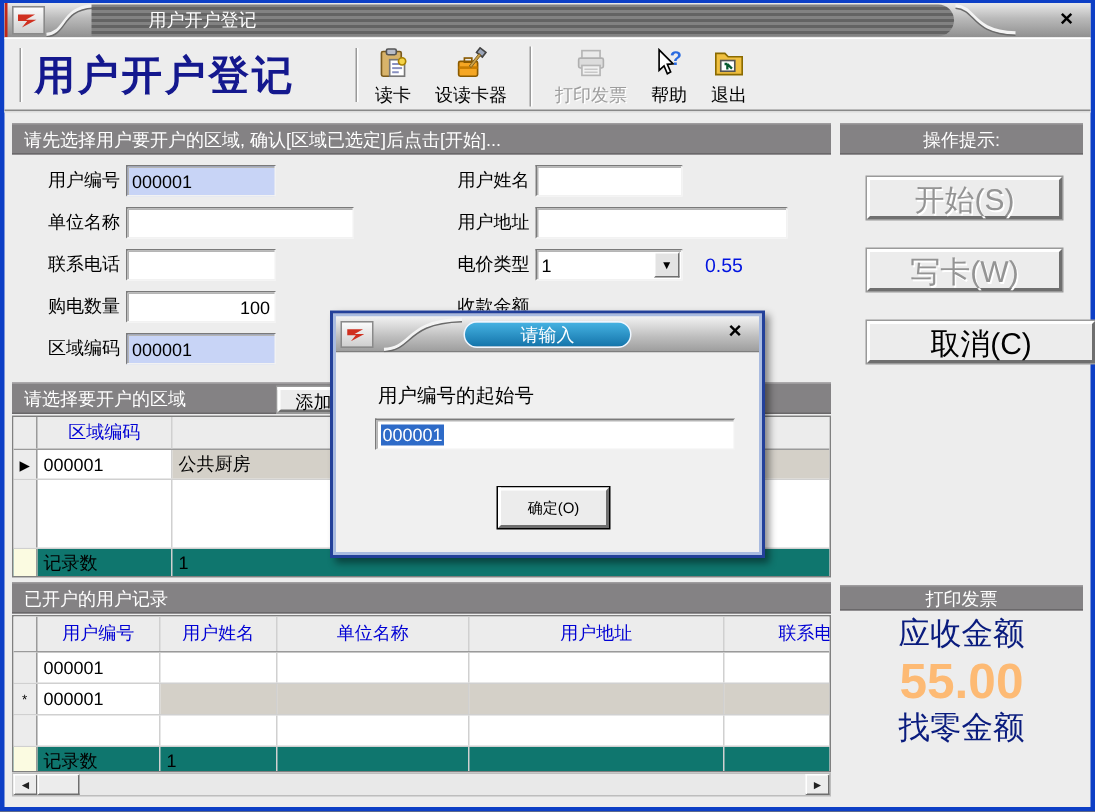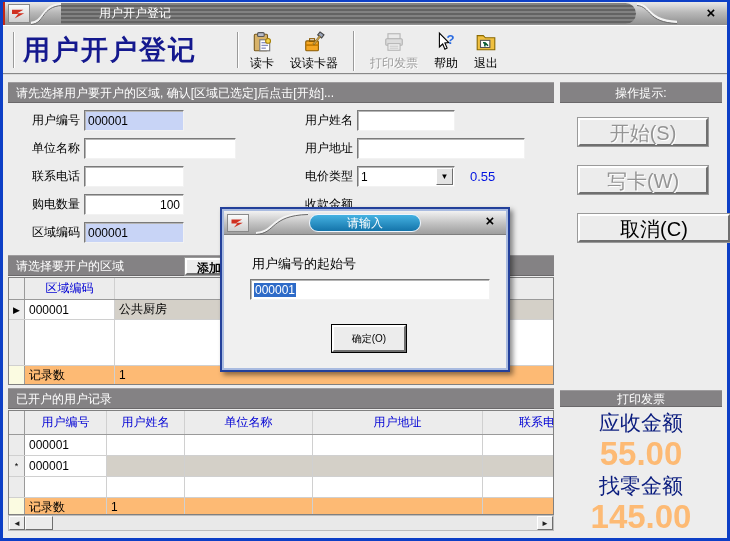--- a/index.html
+++ b/index.html
@@ -53,27 +53,27 @@
     font-size:12px;display:flex;align-items:center;}
   .combo .cval{flex:1;padding-left:3px;}
   .combo .carrow{width:17px;height:17px;margin:1px;background:#e3e3e3;
     border:1px solid;border-color:#fff #6f6f6f #6f6f6f #fff;
     font-size:8px;line-height:15px;text-align:center;color:#000;}
   .rate{position:absolute;font-size:13px;color:#0013e0;line-height:21px;}
   .btn3d{position:absolute;background:#ececec;border:2px solid;
     border-color:#ffffff #6f6f6f #6f6f6f #ffffff;box-shadow:0 0 0 1px #9a9a9a;
     font-size:20px;color:#000;text-align:center;cursor:default;padding:0;}
   .btn3d.dis{color:#949494;text-shadow:1px 1px 0 #fff;}
-  .btn-sm{font-size:12px;font-weight:bold;}
+  .btn-sm{font-size:12px;}
 
   
   .tbl{position:absolute;background:#fff;border:1px solid #808080;display:flex;flex-direction:column;overflow:hidden;}
   .trow{display:flex;border-bottom:1px solid #d0d0d0;flex:0 0 auto;}
   .trow.thead{background:#ececec;border-bottom:1px solid #9a9a9a;}
-  .trow.tfoot{background:#fdba74;border-bottom:none;margin-top:auto;}
+  .trow.tfoot{background:#0f766e;border-bottom:none;margin-top:auto;}
   .tc{border-right:1px solid #d0d0d0;font-size:12px;overflow:hidden;white-space:nowrap;
     display:flex;align-items:center;padding:0 4px;}
   .tc.marker{flex:0 0 16px;background:#ececec;border-right:1px solid #9a9a9a;
     justify-content:center;padding:0;font-size:9px;color:#000;}
   .tc.hc{justify-content:center;color:#0000d4;}
   .tc.flex1{flex:1;border-right:none;}
   .selcell{background:#d4d0c8;}
   .filler{flex:1 1 auto;}
 
   
@@ -302,21 +302,20 @@
 
   <button class="btn3d dis" style="left:578px;top:118px;width:130px;height:28px">开始(S)</button>
   <button class="btn3d dis" style="left:578px;top:166px;width:130px;height:28px">写卡(W)</button>
   <button class="btn3d" style="left:578px;top:214px;width:152px;height:28px">取消(C)</button>
 
   <div class="bar" style="left:560px;top:390px;width:162px;height:17px;line-height:17px;padding-left:0;text-align:center;font-size:12px">打印发票</div>
   <div class="fee" style="left:560px;top:409px;width:162px">
     <div class="fee-label">应收金额</div>
     <div class="fee-amount">55.00</div>
     <div class="fee-label">找零金额</div>
-    <div class="fee-amount">145.00</div>
   </div>
 
   <div class="dialog" style="left:220px;top:207px">
     <div class="dlg-titlebar">
       <div class="logo">
         <svg width="18" height="13" viewBox="0 0 20 16">
             <path d="M2 3 h13 l-7 4 h8 l-11 6 4-5 h-7 z" fill="#d03020"></path>
           </svg>
       </div>
       <svg class="curve" style="left:28px" width="58px" height="24">

